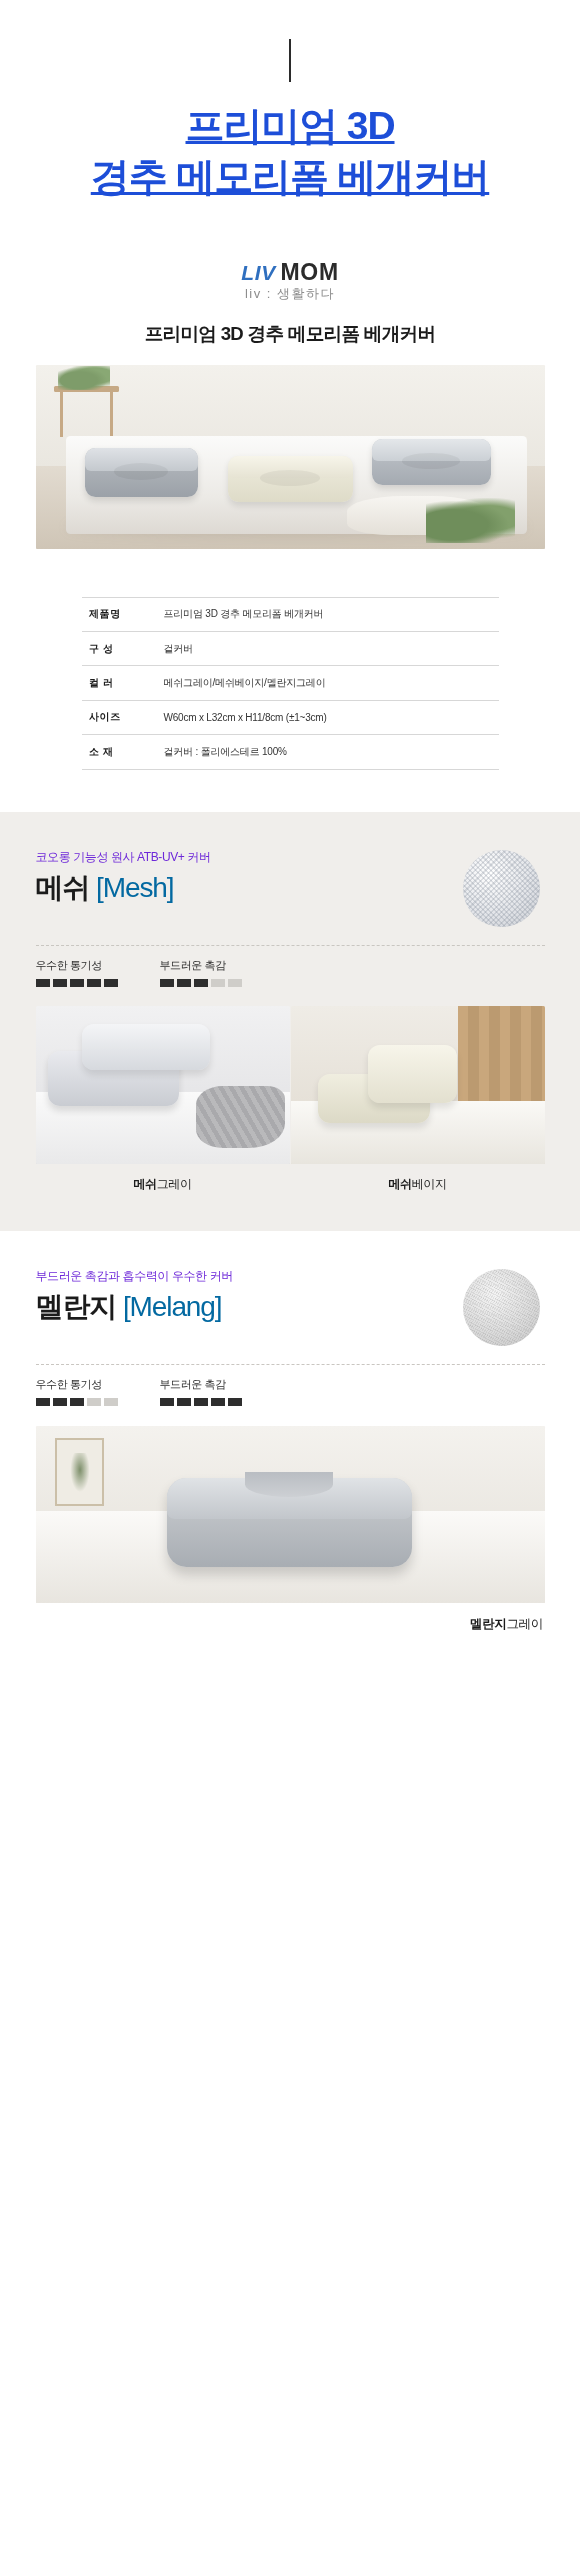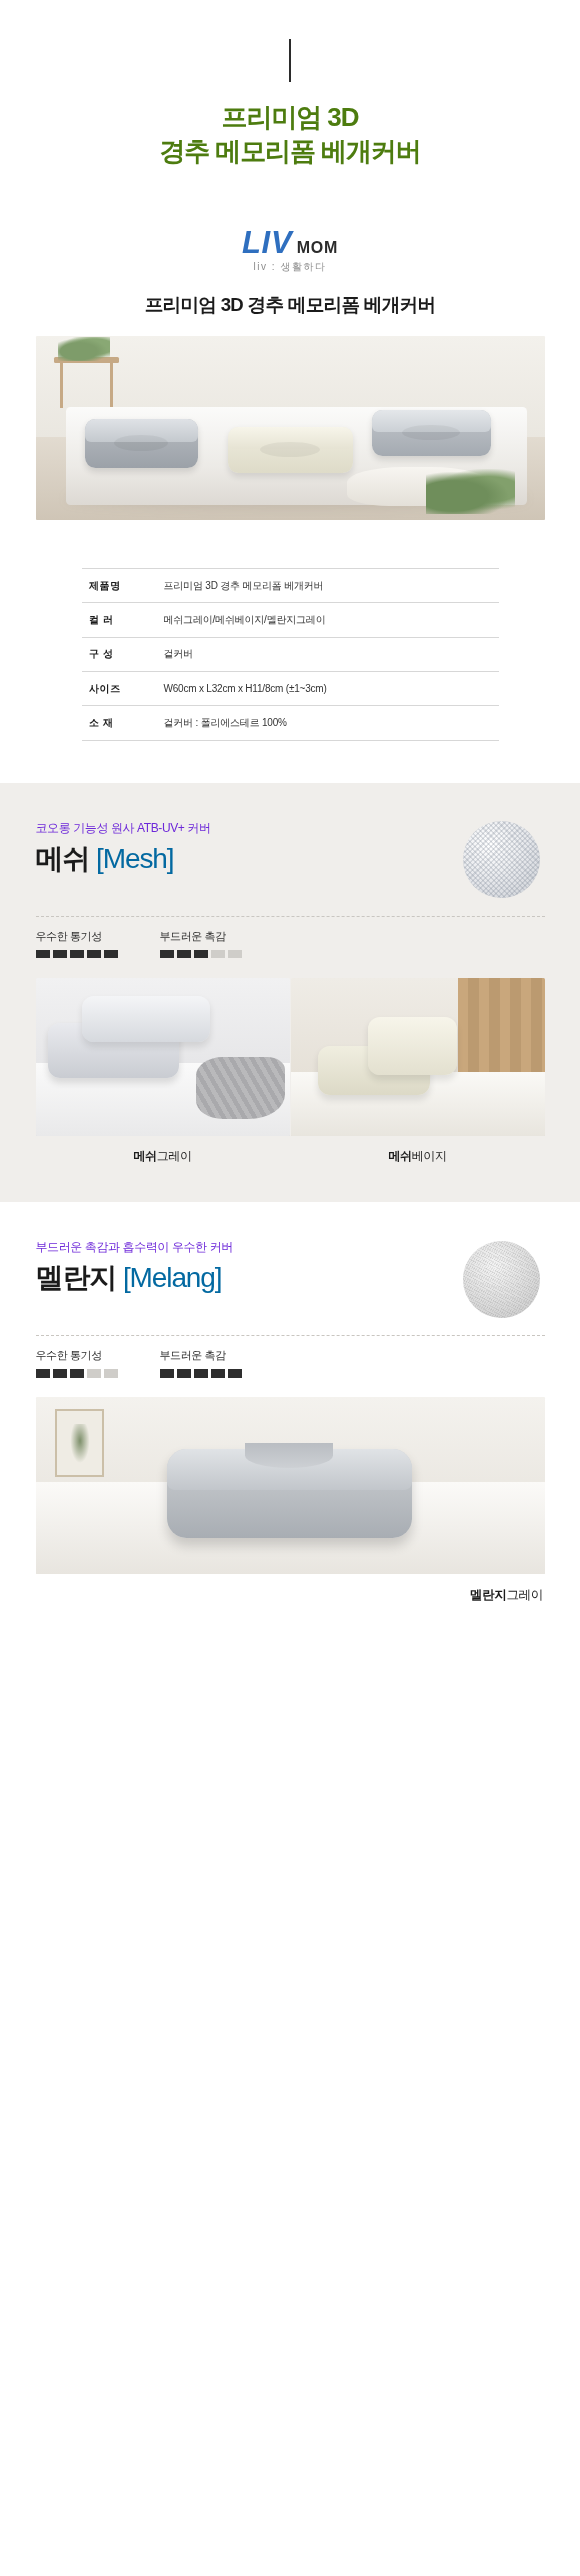--- a/index.html
+++ b/index.html
@@ -19,52 +19,53 @@
     padding-top: 39px;
     text-align: center;
   }
   .hero-rule {
     width: 1.5px;
     height: 43px;
     background: #2b2b2b;
     margin: 0 auto 19.3px auto;
   }
   .hero-title {
-    font-size: 26px;
+    font-size: 39px;
     font-weight: bold;
     letter-spacing: -1.1px;
     line-height: 1.30;
-    color: #4d7c0f;
+    color: #1d4ed8;
+    text-decoration: underline;
   }
 
   
   .brand-block {
     text-align: center;
     padding-top: 58px;
   }
   .brand-logo {
     display: inline-block;
     line-height: 1;
   }
   .brand-logo .liv {
-    font-size: 31px;
+    font-size: 21px;
     font-weight: bold;
     letter-spacing: 0.7px;
     color: #2f6fbf;
     font-style: italic;
   }
   .brand-logo .mom {
-    font-size: 16px;
+    font-size: 23px;
     font-weight: bold;
     letter-spacing: 0.7px;
     color: #2b2b2b;
     margin-left: 4.5px;
   }
   .brand-sub {
-    font-size: 10px;
+    font-size: 13px;
     color: #8d8d8d;
     letter-spacing: 1.5px;
     margin-top: 3.7px;
   }
   .brand-headline {
     margin-top: 19.3px;
     font-size: 18.6px;
     font-weight: bold;
     letter-spacing: -0.7px;
     color: #1b1b1b;
@@ -422,26 +423,26 @@
   </div>
 
   <section class="info">
     <table class="info-table">
       <tbody>
         <tr>
           <th>제품명</th>
           <td>프리미엄 3D 경추 메모리폼 베개커버</td>
         </tr>
         <tr>
+          <th>구 성</th>
+          <td>겉커버</td>
+        </tr>
+        <tr>
           <th>컬 러</th>
           <td>메쉬그레이/메쉬베이지/멜란지그레이</td>
-        </tr>
-        <tr>
-          <th>구 성</th>
-          <td>겉커버</td>
         </tr>
         <tr>
           <th>사이즈</th>
           <td>W60cm x L32cm x H11/8cm (±1~3cm)</td>
         </tr>
         <tr>
           <th>소 재</th>
           <td>겉커버 : 폴리에스테르 100%</td>
         </tr>
       </tbody>

